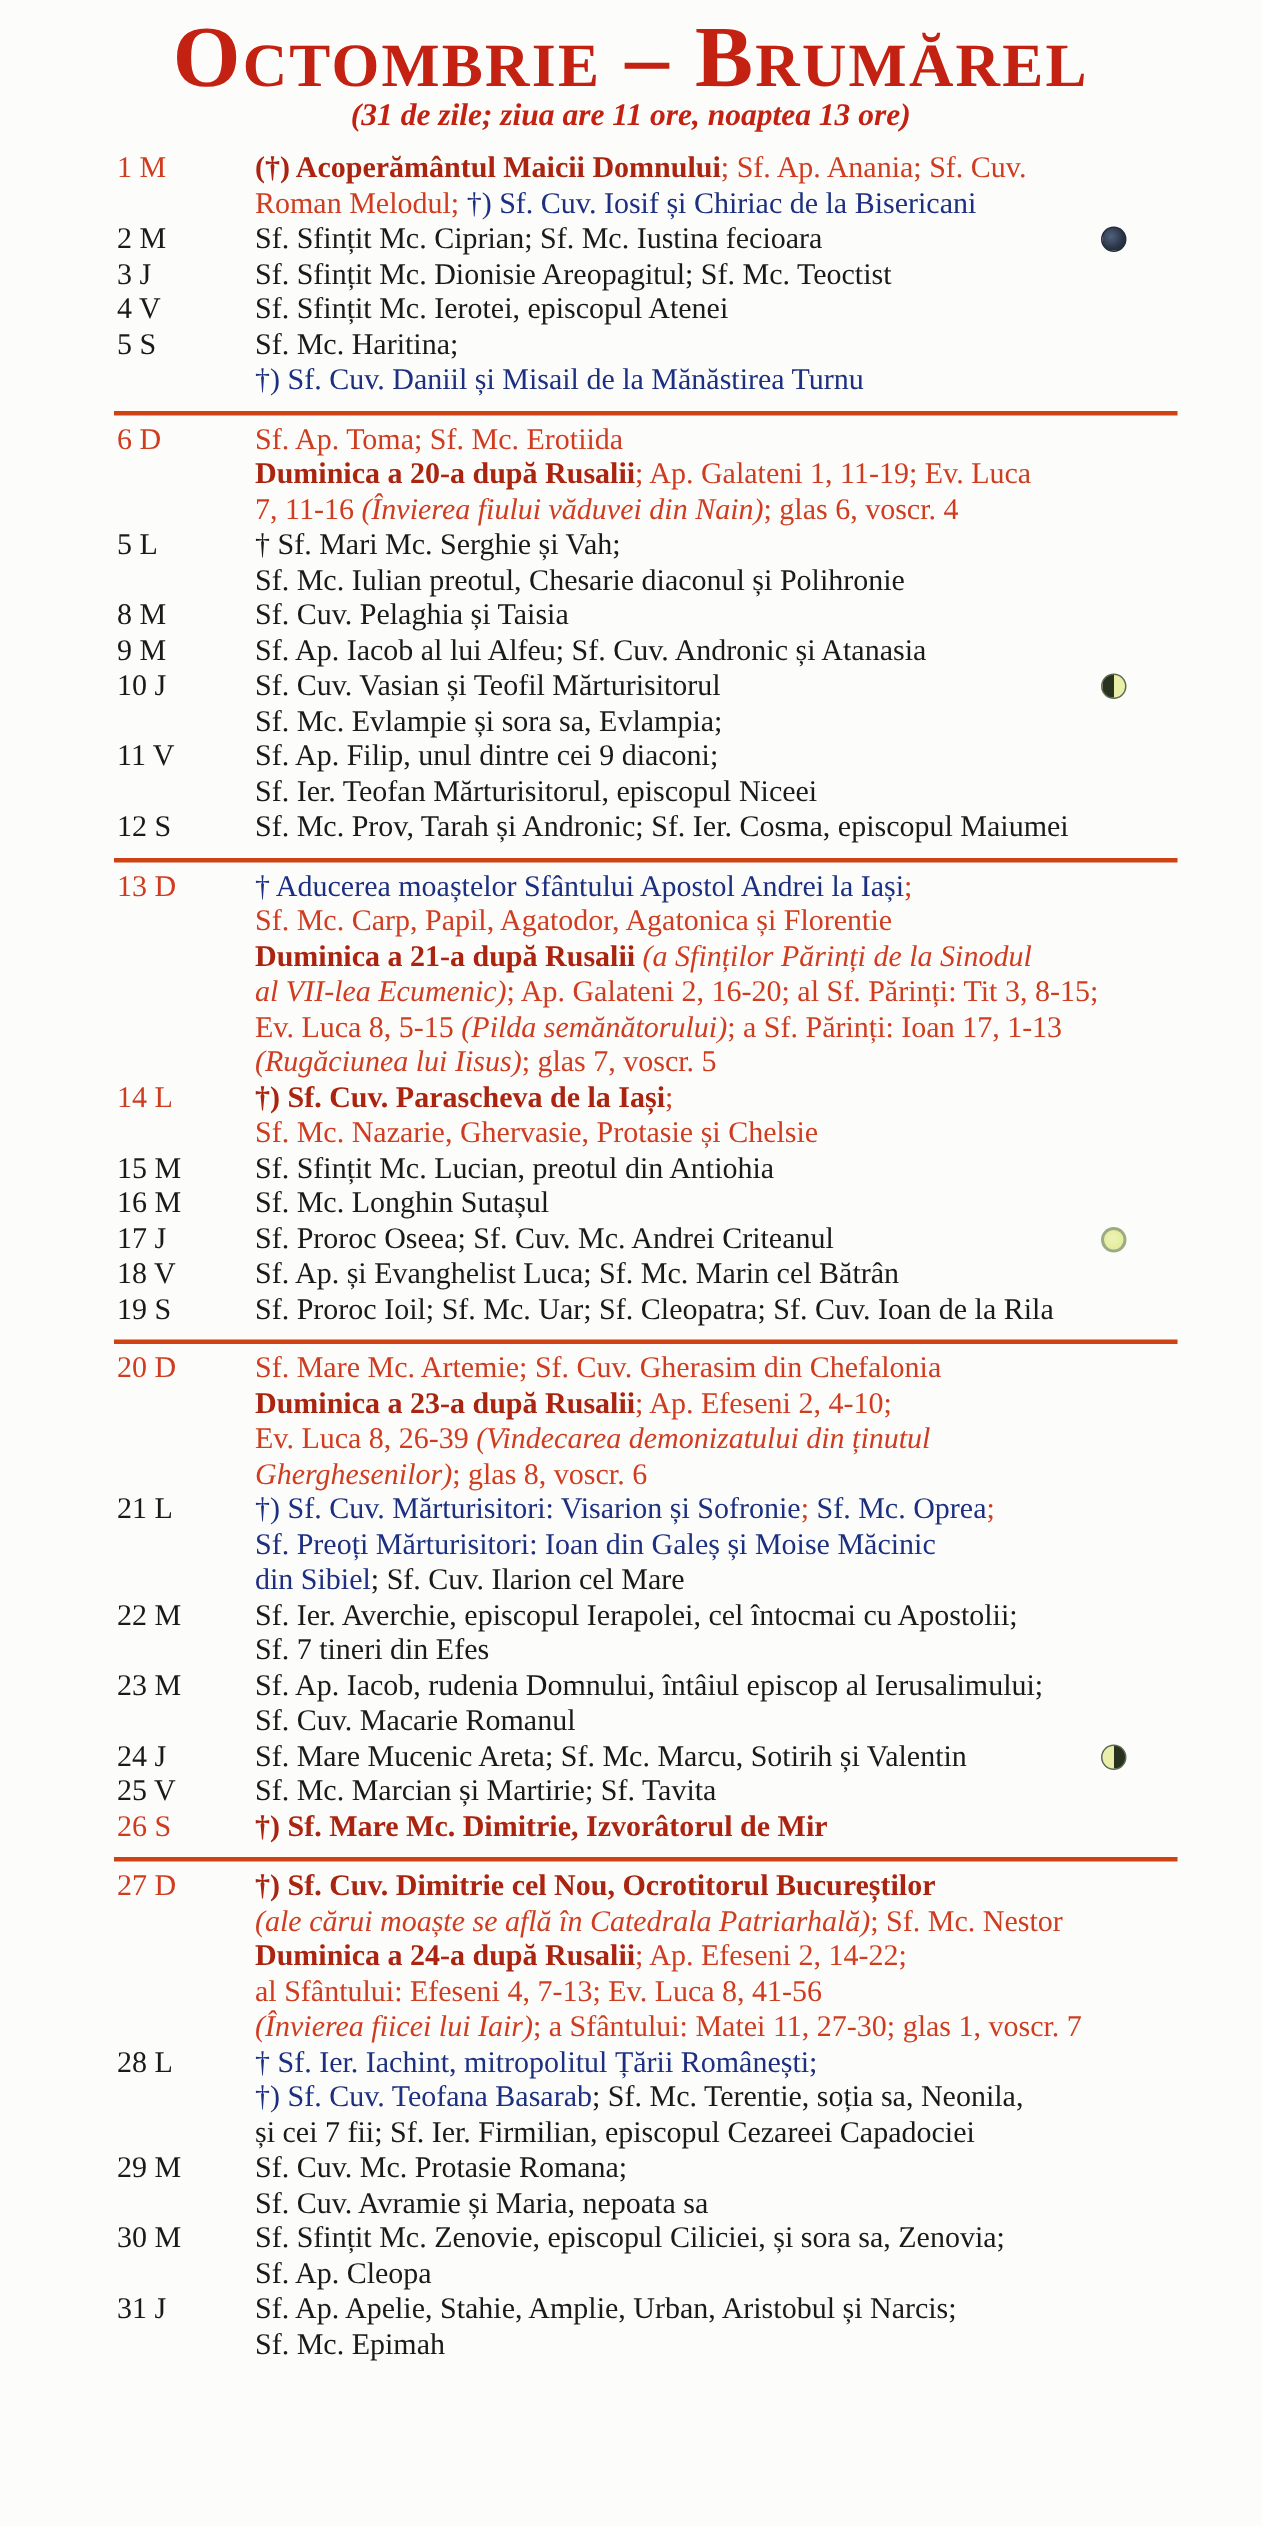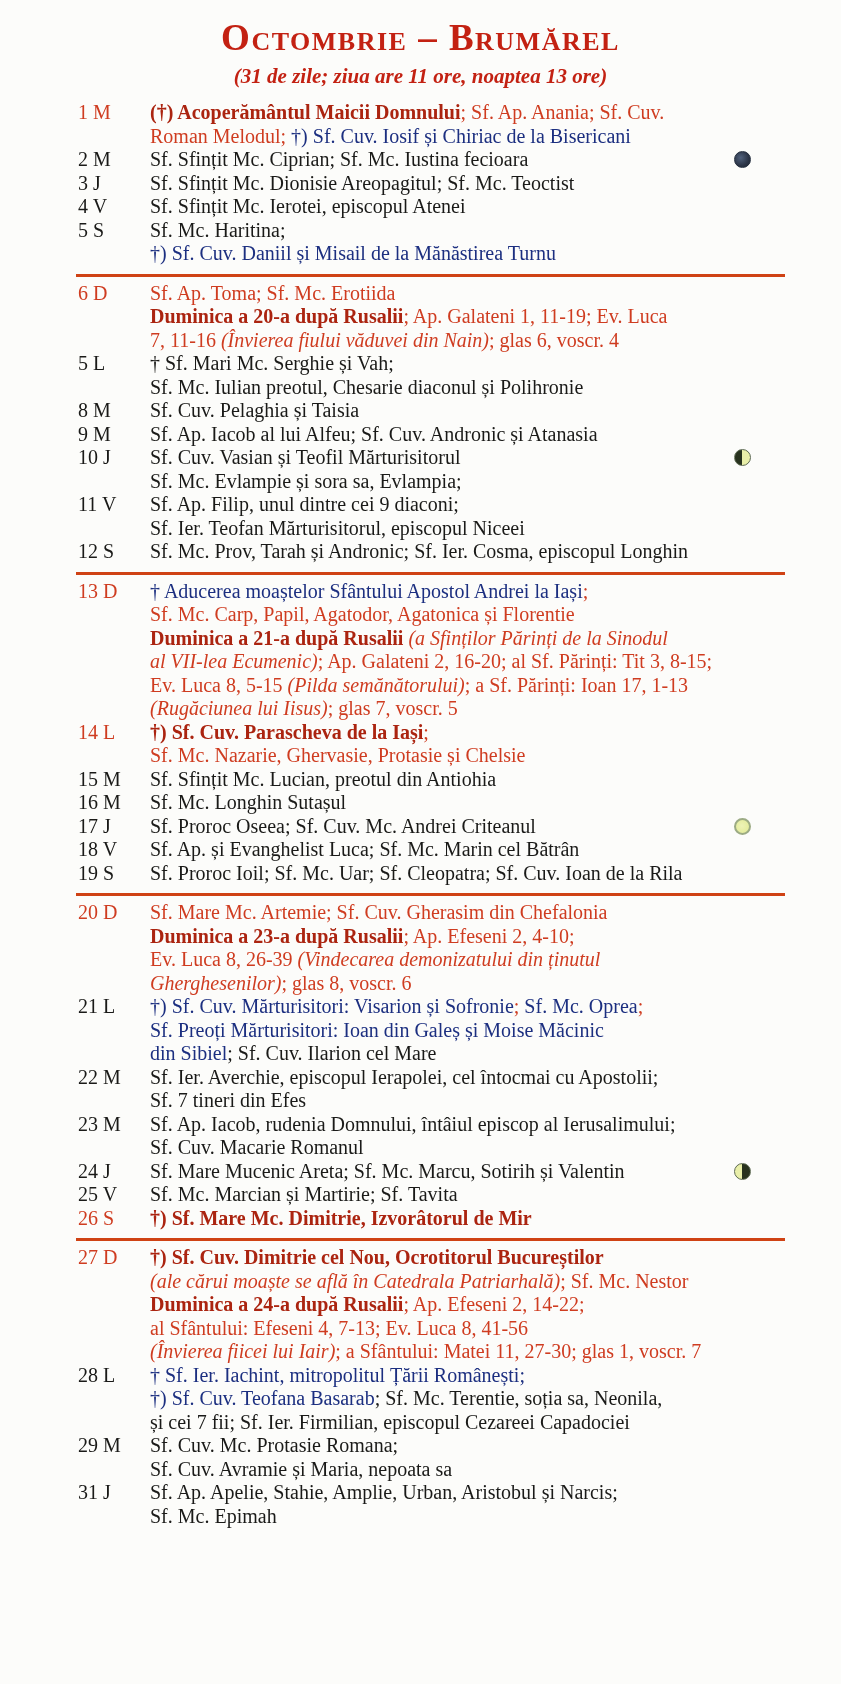--- a/index.html
+++ b/index.html
@@ -6,29 +6,29 @@
     --title-red:#c32112; --red:#cf3c20; --dark-red:#ab2410; --navy:#1c2f80;
     --ink:#1a1a18; --rule-orange:#cf4214; --page-bg:#fcfcfa;
   }
   html,body{margin:0;padding:0;}
   body{
     width:841px;height:1684px;background:var(--page-bg);
     font-family:"Liberation Serif", serif;overflow:hidden;position:relative;
   }
   .header{text-align:center;padding-top:14px;}
   .title{
-    font-size:37px;font-weight:bold;color:var(--title-red);
+    font-size:58px;font-weight:bold;color:var(--title-red);
     font-variant:small-caps;letter-spacing:1.5px;line-height:48px;
   }
   .subtitle{
     font-size:21px;font-style:italic;font-weight:bold;color:var(--title-red);
     margin-top:1px;line-height:26px;
   }
   .day-list{margin-top:12px;}
-  .day-row{display:flex;padding:0 56px 0 78px;position:relative;}
+  .day-row{display:flex;padding:0 56px 0 78px;position:relative;gap:20px;}
   .day-label{
     flex:0 0 72px;width:72px;font-size:20px;line-height:23.5px;color:var(--ink);
   }
   .day-label.red{color:var(--red);}
   .day-lines{flex:1;}
   .day-line{font-size:20px;line-height:23.5px;white-space:nowrap;}
   .s-k{color:var(--ink);}
   .s-r{color:var(--red);}
   .s-ri{color:var(--red);font-style:italic;}
   .s-rb{color:var(--dark-red);font-weight:bold;}
@@ -121,21 +121,21 @@
       <div class="day-row">
         <div class="day-label">11 V</div>
         <div class="day-lines">
           <div class="day-line"><span class="s-k">Sf. Ap. Filip, unul dintre cei 9 diaconi;</span></div>
           <div class="day-line"><span class="s-k">Sf. Ier. Teofan Mărturisitorul, episcopul Niceei</span></div>
         </div>
       </div>
       <div class="day-row">
         <div class="day-label">12 S</div>
         <div class="day-lines">
-          <div class="day-line"><span class="s-k">Sf. Mc. Prov, Tarah și Andronic; Sf. Ier. Cosma, episcopul Longhin</span></div>
+          <div class="day-line"><span class="s-k">Sf. Mc. Prov, Tarah și Andronic; Sf. Ier. Cosma, episcopul Maiumei</span></div>
         </div>
       </div>
       <div class="separator"></div>
       <div class="day-row">
         <div class="day-label red">13 D</div>
         <div class="day-lines">
           <div class="day-line"><span class="s-bb">† Aducerea moaștelor Sfântului Apostol Andrei la Iași</span><span class="s-r">;</span></div>
           <div class="day-line"><span class="s-r">Sf. Mc. Carp, Papil, Agatodor, Agatonica și Florentie</span></div>
           <div class="day-line"><span class="s-rb">Duminica a 21-a după Rusalii </span><span class="s-ri">(a Sfinților Părinți de la Sinodul</span></div>
           <div class="day-line"><span class="s-ri">al VII-lea Ecumenic)</span><span class="s-r">; Ap. Galateni 2, 16-20; al Sf. Părinți: Tit 3, 8-15;</span></div>
@@ -252,20 +252,27 @@
         </div>
       </div>
       <div class="day-row">
         <div class="day-label">29 M</div>
         <div class="day-lines">
           <div class="day-line"><span class="s-k">Sf. Cuv. Mc. Protasie Romana;</span></div>
           <div class="day-line"><span class="s-k">Sf. Cuv. Avramie și Maria, nepoata sa</span></div>
         </div>
       </div>
       <div class="day-row">
+        <div class="day-label">30 M</div>
+        <div class="day-lines">
+          <div class="day-line"><span class="s-k">Sf. Sfințit Mc. Zenovie, episcopul Ciliciei, și sora sa, Zenovia;</span></div>
+          <div class="day-line"><span class="s-k">Sf. Ap. Cleopa</span></div>
+        </div>
+      </div>
+      <div class="day-row">
         <div class="day-label">31 J</div>
         <div class="day-lines">
           <div class="day-line"><span class="s-k">Sf. Ap. Apelie, Stahie, Amplie, Urban, Aristobul și Narcis;</span></div>
           <div class="day-line"><span class="s-k">Sf. Mc. Epimah</span></div>
         </div>
       </div>
     </div>
 </div>
 
 </body></html>

